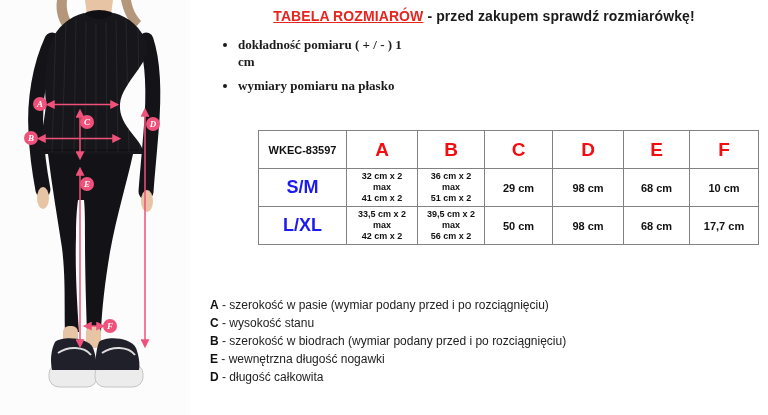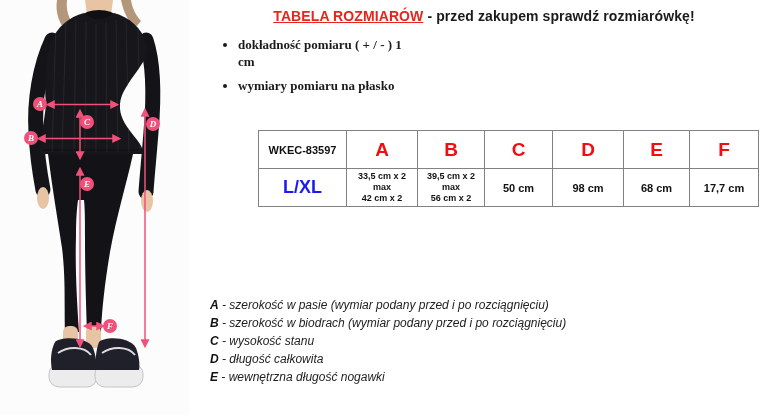--- a/index.html
+++ b/index.html
@@ -29,21 +29,21 @@
   .size-table td{border:1px solid var(--table_border,#828282);
                  text-align:center;vertical-align:middle;padding:0;overflow:hidden;}
   .size-table tr{height:38px;}
   .size-table td.code{font-size:11px;font-weight:bold;color:#111;}
   .size-table td.letter{font-size:19px;font-weight:bold;color:var(--table_letter_red,#f20d11);}
   .size-table td.size{font-size:18px;font-weight:bold;color:var(--size_blue,#1b1af0);}
   .size-table td.val{font-size:11px;font-weight:bold;color:#111;}
   .size-table td.multi{font-size:9px;line-height:11px;white-space:pre-line;}
 
   .legend{position:absolute;left:210px;top:296px;font-size:12px;color:#222;}
-  .legend-row{line-height:18px;white-space:nowrap;font-style:italic;}
+  .legend-row{line-height:18px;white-space:nowrap;}
   .legend-row b{color:#111;}
 </style>
 </head>
 <body>
 
 <div class="stage">
 
   <div class="photo">
     <svg width="190" height="415" viewBox="0 0 190 415">
       <defs>
@@ -144,36 +144,49 @@
       <tr>
         <td class="code">WKEC-83597</td>
         <td class="letter">A</td>
         <td class="letter">B</td>
         <td class="letter">C</td>
         <td class="letter">D</td>
         <td class="letter">E</td>
         <td class="letter">F</td>
       </tr>
       <tr>
+        <td class="size">S/M</td>
+        <td class="val multi">32 cm x 2
+max
+41 cm x 2</td>
+        <td class="val multi">36 cm x 2
+max
+51 cm x 2</td>
+        <td class="val">29 cm</td>
+        <td class="val">98 cm</td>
+        <td class="val">68 cm</td>
+        <td class="val">10 cm</td>
+      </tr>
+      <tr>
         <td class="size">L/XL</td>
         <td class="val multi">33,5 cm x 2
 max
 42 cm x 2</td>
         <td class="val multi">39,5 cm x 2
 max
 56 cm x 2</td>
         <td class="val">50 cm</td>
         <td class="val">98 cm</td>
         <td class="val">68 cm</td>
         <td class="val">17,7 cm</td>
       </tr>
     </tbody>
   </table>
 
   <div class="legend">
     <div class="legend-row"><b>A</b> <span>- szerokość w pasie (wymiar podany przed i po rozciągnięciu)</span></div>
+    <div class="legend-row"><b>C</b> <span>- wysokość stanu</span></div>
     <div class="legend-row"><b>B</b> <span>- szerokość w biodrach (wymiar podany przed i po rozciągnięciu)</span></div>
-    <div class="legend-row"><b>C</b> <span>- wysokość stanu</span></div>
+    <div class="legend-row"><b>E</b> <span>- wewnętrzna długość nogawki</span></div>
     <div class="legend-row"><b>D</b> <span>- długość całkowita</span></div>
-    <div class="legend-row"><b>E</b> <span>- wewnętrzna długość nogawki</span></div>
   </div>
 
 </div>
 
 </body></html>

